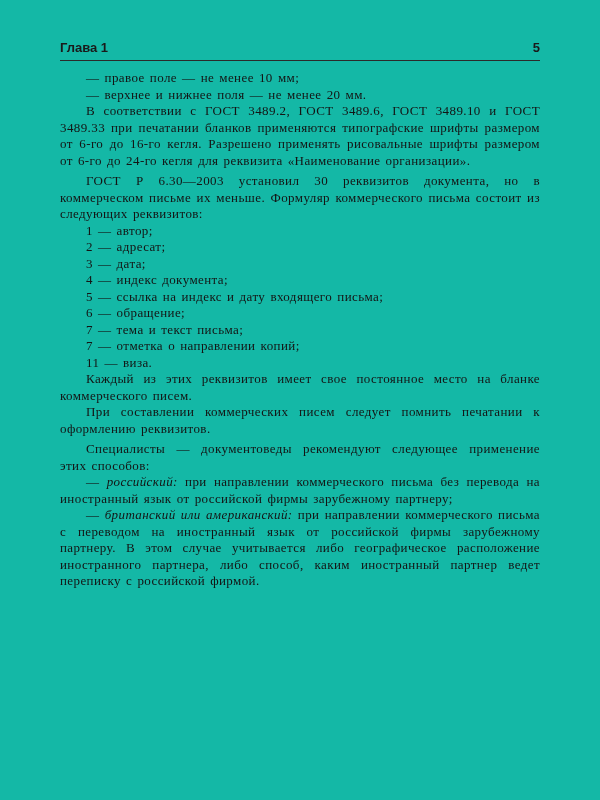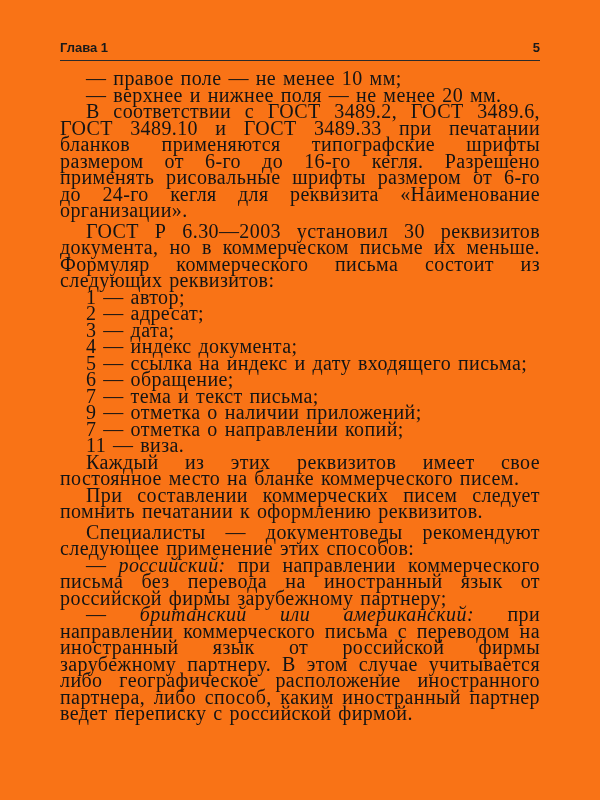--- a/index.html
+++ b/index.html
@@ -5,40 +5,40 @@
   html, body {
     margin: 0;
     padding: 0;
     background: #ffffff;
   }
   .page {
     position: relative;
     width: 600px;
     height: 800px;
     margin: 0 auto;
-    background: #f97316;
+    background: #14b8a6;
     box-sizing: border-box;
     padding: 40px 60px 0 60px;
     overflow: hidden;
   }
   .running-head {
     display: flex;
     justify-content: space-between;
     align-items: flex-end;
     font-family: "Liberation Sans", sans-serif;
     font-weight: bold;
     font-size: 13px;
     color: #1a1a1a;
     padding-bottom: 5px;
     border-bottom: 1.5px solid #2b2b2b;
   }
   .body-text {
     margin-top: 9px;
     font-family: "Liberation Serif", serif;
-    font-size: 20px;
+    font-size: 13px;
     line-height: 16.5px;
     letter-spacing: 0.4px;
     word-spacing: 1.5px;
     color: #141414;
     text-align: justify;
   }
   .para {
     margin: 0;
     text-indent: 26px;
   }
@@ -62,21 +62,20 @@
       <p class="para"><span>— верхнее и нижнее поля — не менее 20 мм.</span></p>
       <p class="para"><span>В соответствии с ГОСТ 3489.2, ГОСТ 3489.6, ГОСТ 3489.10 и ГОСТ 3489.33 при печатании бланков применяются типографские шрифты размером от 6-го до 16-го кегля. Разрешено применять рисовальные шрифты размером от 6-го до 24-го кегля для реквизита «Наименование организации».</span></p>
       <p class="para gap"><span>ГОСТ Р 6.30—2003 установил 30 реквизитов документа, но в коммерческом письме их меньше. Формуляр коммерческого письма состоит из следующих реквизитов:</span></p>
       <p class="para"><span>1 — автор;</span></p>
       <p class="para"><span>2 — адресат;</span></p>
       <p class="para"><span>3 — дата;</span></p>
       <p class="para"><span>4 — индекс документа;</span></p>
       <p class="para"><span>5 — ссылка на индекс и дату входящего письма;</span></p>
       <p class="para"><span>6 — обращение;</span></p>
       <p class="para"><span>7 — тема и текст письма;</span></p>
-      <p class="para"><span>9 — отметка о наличии приложений;</span></p>
       <p class="para"><span>7 — отметка о направлении копий;</span></p>
       <p class="para"><span>11 — виза.</span></p>
       <p class="para"><span>Каждый из этих реквизитов имеет свое постоянное место на бланке коммерческого писем.</span></p>
       <p class="para"><span>При составлении коммерческих писем следует помнить печатании к оформлению реквизитов.</span></p>
       <p class="para gap"><span>Специалисты — документоведы рекомендуют следующее применение этих способов:</span></p>
       <p class="para"><span>— </span><span class="it">российский:</span><span> при направлении коммерческого письма без перевода на иностранный язык от российской фирмы зарубежному партнеру;</span></p>
       <p class="para"><span>— </span><span class="it">британский или американский:</span><span> при направлении коммерческого письма с переводом на иностранный язык от российской фирмы зарубежному партнеру. В этом случае учитывается либо географическое расположение иностранного партнера, либо способ, каким иностранный партнер ведет переписку с российской фирмой.</span></p>
     </div>
 </div>
 

